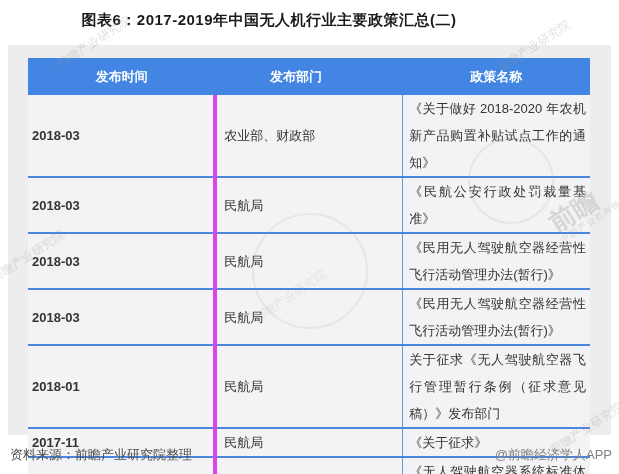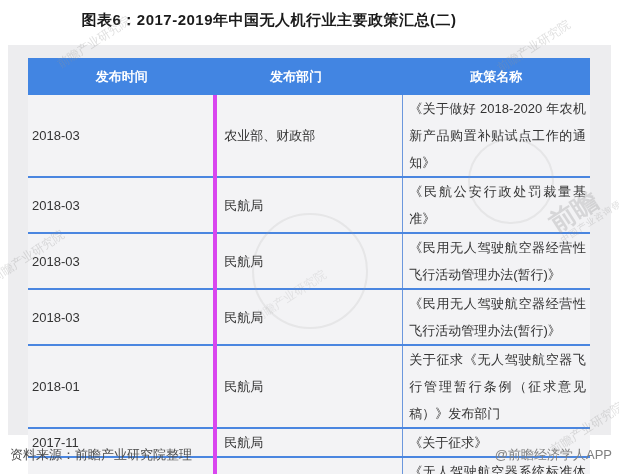--- a/index.html
+++ b/index.html
@@ -25,21 +25,21 @@
     background:#4285e2;color:#ffffff;font-size:13px;font-weight:bold;
     height:37px;padding:0;
   }
   .policy-table th.h-dept{padding-right:26px;}
   .policy-table th.h-policy{}
   .policy-table td{
     border-bottom:2px solid #4a86e0;
     font-size:13px;color:#333333;line-height:27px;
     padding:0 2px;vertical-align:middle;background:#f3f3f5;
   }
-  .col-date{width:67px;padding-left:4px !important;}
+  .col-date{width:67px;padding-left:4px !important;font-weight:bold;}
   .col-dept{width:118px;padding-left:7px !important;border-left:4px solid #d946ef;}
   .col-policy{width:377px;padding-left:6px !important;padding-right:4px !important;
     border-left:1px solid #6b97dd;text-align:justify;}
   .footer-row{
     position:absolute;left:0;top:446px;width:619px;height:20px;
     font-size:13px;
   }
   .footer-source{position:absolute;left:10px;top:0;color:#4d4d4d;}
   .footer-credit{position:absolute;right:7px;top:0;color:#808080;}
   

